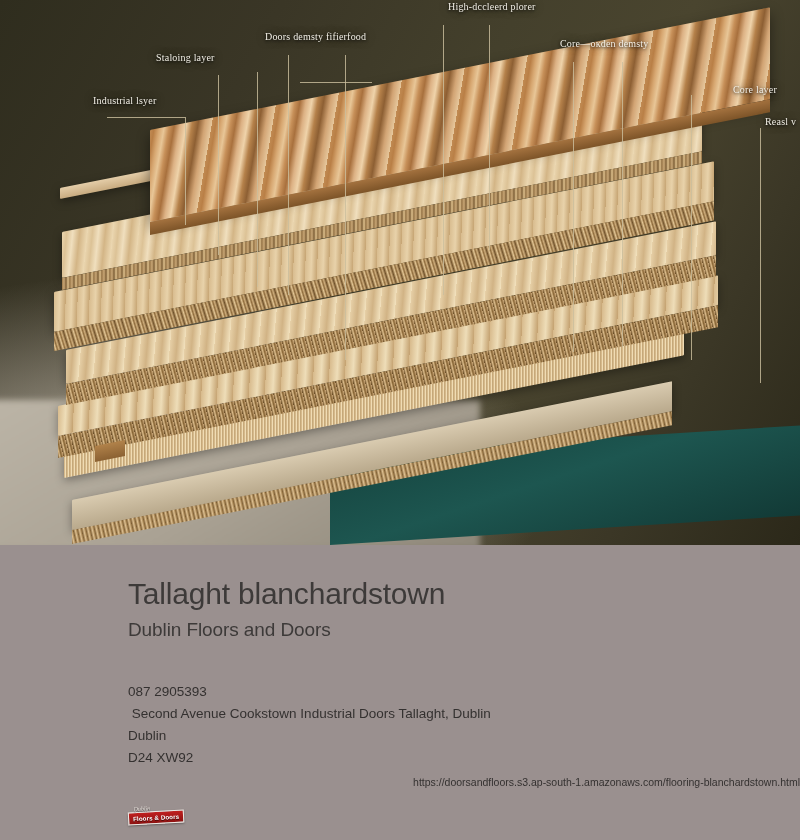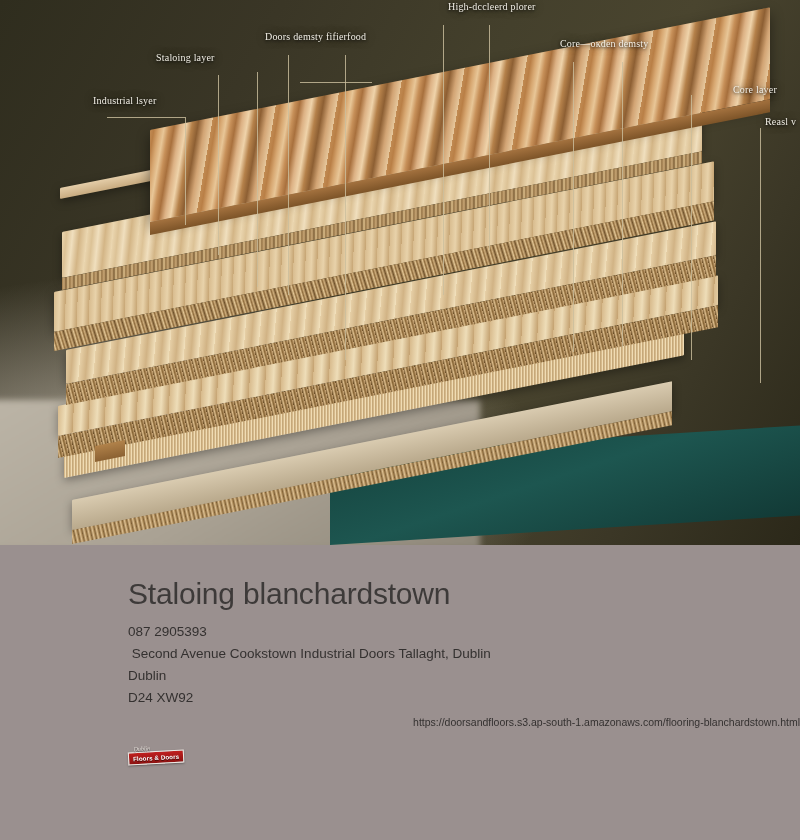--- a/index.html
+++ b/index.html
@@ -152,21 +152,21 @@
     line-height:1.12;
     letter-spacing:-.2px;
   }
   .biz-sub {
     font-size:19px;
     font-weight:400;
     color:#3d3a39;
     margin-top:8px;
     letter-spacing:-.1px;
   }
-  .contact { margin-top:10px; }
+  .contact { margin-top:40px; }
   .contact-line {
     font-size:13.5px;
     color:#343130;
     line-height:1.63;
     white-space:pre;
   }
   .url-line {
     font-size:10.5px;
     color:#343130;
     margin-top:6px;
@@ -258,21 +258,22 @@
   <div class="callout-label" style="left:93px;  top:95px;">Industrial lsyer</div>
   <div class="callout-label" style="left:156px; top:52px;">Staloing layer</div>
   <div class="callout-label" style="left:265px; top:31px;">Doors demsty fifierfood</div>
   <div class="callout-label" style="left:448px; top:1px;">High-dccleerd plorer</div>
   <div class="callout-label" style="left:560px; top:38px;">Core—oкden demsty</div>
   <div class="callout-label" style="left:733px; top:84px;">Core layer</div>
   <div class="callout-label" style="left:765px; top:116px;">Reasl v</div>
 </div>
 
 <div class="info">
-  <h1 class="biz-title">Staloing blanchardstown</h1>
+  <h1 class="biz-title">Tallaght blanchardstown</h1>
+  <div class="biz-sub">Dublin Floors and Doors</div>
 
   <div class="contact">
     <div class="contact-line">087 2905393</div>
     <div class="contact-line"> Second Avenue Cookstown Industrial Doors Tallaght, Dublin</div>
     <div class="contact-line">Dublin</div>
     <div class="contact-line">D24 XW92</div>
     <div class="url-line">https://doorsandfloors.s3.ap-south-1.amazonaws.com/flooring-blanchardstown.html</div>
   </div>
 
   <div class="logo">

